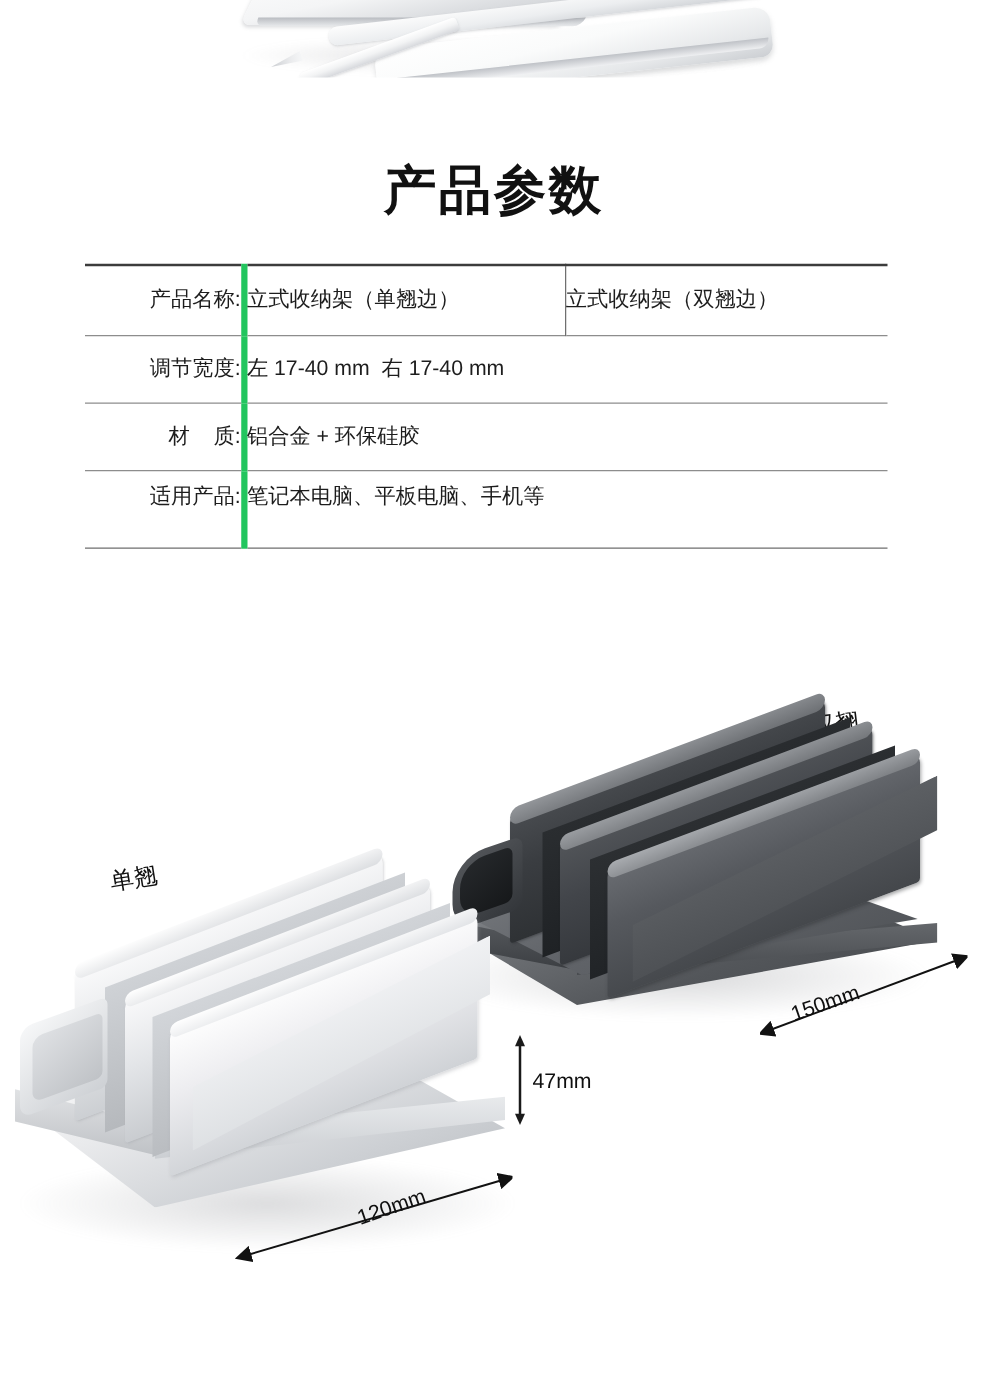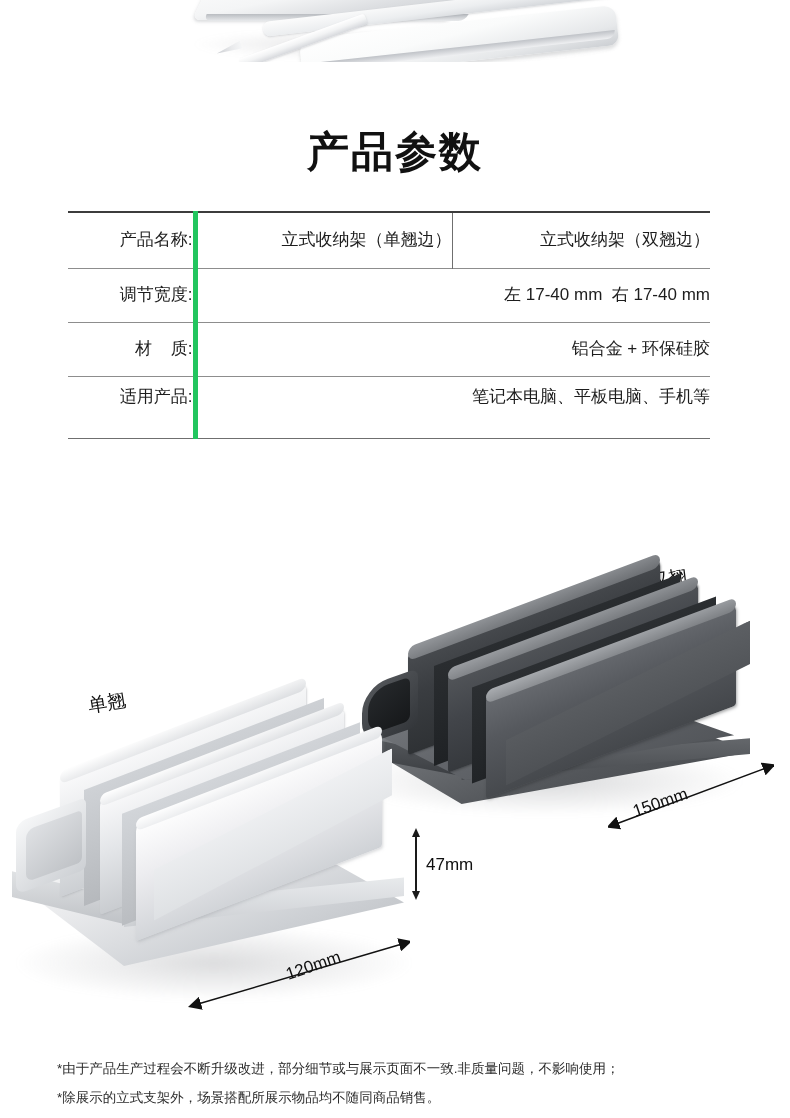--- a/index.html
+++ b/index.html
@@ -96,21 +96,21 @@
   }
   td.k{
     width:127px; text-align:right; padding-right:12px;
     border-right:5px solid #22c55e;
     height:54px;
   }
   td.k .klabel{ display:block; white-space:pre; }
   td.k .ksub{
     display:block; font-size:9px; color:#2a2a2a; margin-top:1px; letter-spacing:-.2px;
   }
-  td.v{ text-align:right; height:54px; }
+  td.v{ text-align:left; height:54px; }
   td.v.half{ width:257px; border-right:1px solid #6f6f6f; }
   td.v.halfr{ width:258px;margin-left:24px; }
   tr.r-name td{ height:56px; }
   tr.r-weight td{ height:56px; }
   tr.r-apply td{ height:62px; vertical-align:top; padding-top:9px; }
   .nowrapv{ white-space:pre; }
 
   
   .renders{ position:absolute; left:0; top:540px; width:790px; height:500px; }
 
@@ -468,18 +468,14 @@
         </marker>
         <marker id="ahR2" markerWidth="9" markerHeight="9" refX="2" refY="4.5" orient="auto">
           <path d="M0,0 L0,9 L9,4.5 z" fill="#121212"></path>
         </marker>
       </defs>
       <line x1="8" y1="64" x2="158" y2="8" stroke="#121212" stroke-width="1.5" marker-start="url(#ahL2)" marker-end="url(#ahR2)"></line>
     </svg>
   </div>
   <div class="dim-txt t150">150mm</div>
 
-  <div class="notes">
-    <div class="note">*由于产品生产过程会不断升级改进，部分细节或与展示页面不一致.非质量问题，不影响使用；</div>
-    <div class="note">*除展示的立式支架外，场景搭配所展示物品均不随同商品销售。</div>
-  </div>
 
 </div>
 
 </body></html>

